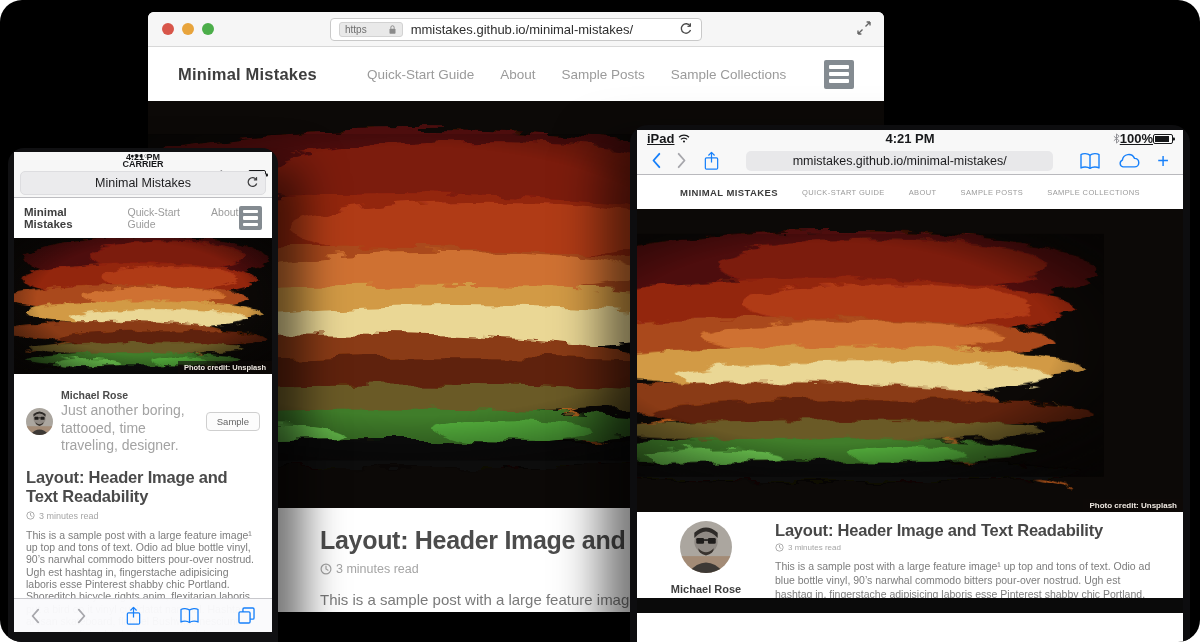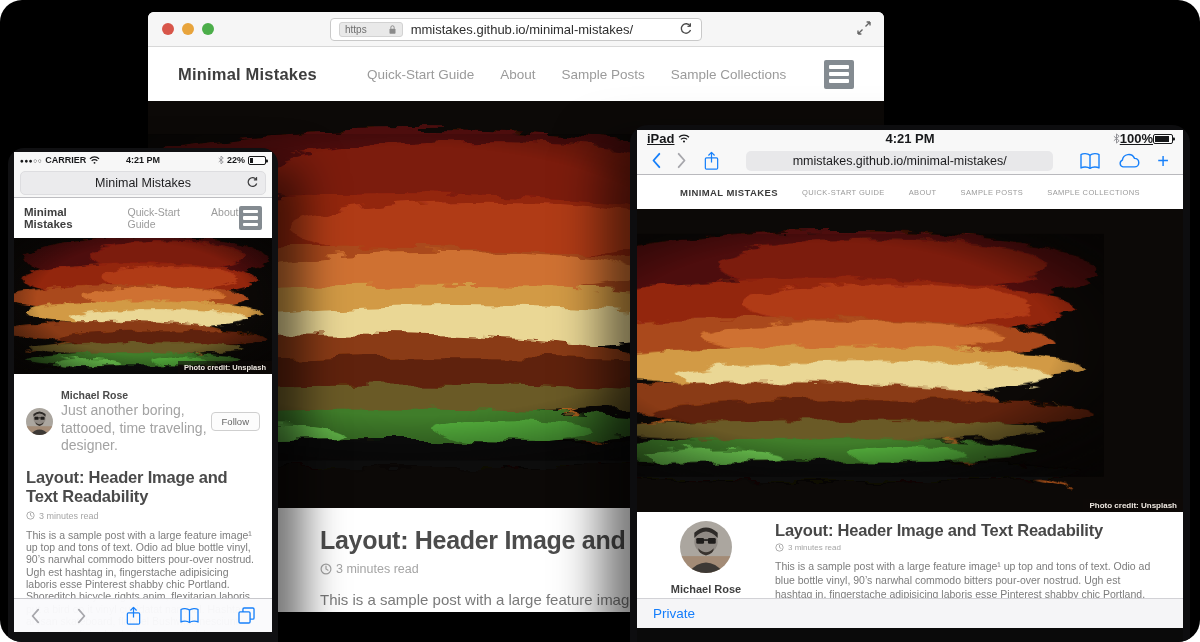--- a/index.html
+++ b/index.html
@@ -38,21 +38,21 @@
   .d-burger span{height:4px;}
   .d-hero{height:407px;position:relative;background:#0c0907;overflow:hidden;}
   .d-article{height:104px;padding:18px 40px 0 172px;overflow:hidden;}
   .d-title{font-size:25px;font-weight:bold;color:#4c4c4c;letter-spacing:-.3px;}
   .d-meta{font-size:12.5px;margin-top:7px;}
   .d-body{font-size:15px;line-height:1.5;color:#7a7a7a;margin-top:13px;width:470px;}
 
   
   .iphone{position:absolute;left:8px;top:148px;width:270px;height:494px;background:#101012;border-radius:16px 16px 0 0;padding:4px 6px 0;box-sizing:border-box;z-index:3;box-shadow:26px 18px 42px rgba(0,0,0,.55);}
   .iphone .screen{position:relative;width:258px;height:480px;background:#fff;overflow:hidden;}
-  .ip-status{height:16px;background:#f7f7f7;display:flex;align-items:center;padding:0 6px;font-size:9px;font-weight:bold;color:#17181a;position:relative;}
+  .ip-status{height:16px;background:#f7f7f7;display:flex;align-items:center;padding:0 6px;font-size:9px;font-weight:bold;color:#17181a;position:relative;flex-direction:column;}
   .ip-dots{font-size:6.5px;letter-spacing:.5px;margin-right:3px;}
   .ip-time{position:absolute;left:50%;transform:translateX(-50%);}
   .ip-statR{margin-left:auto;display:flex;align-items:flex-end;gap:3px;}
   .ip-addr{height:30px;background:#f7f7f7;display:flex;align-items:center;padding:3px 6px;box-sizing:border-box;border-bottom:1px solid #bdbdc1;}
   .ip-field{position:relative;flex:1;height:22px;background:#ebebed;border:1px solid #dddde0;border-radius:5px;display:flex;align-items:center;justify-content:center;font-size:12.5px;color:#1c1c1e;}
   .ip-field .ico{position:absolute;right:6px;color:#3c3c3e;}
   .ip-nav{height:40px;display:flex;align-items:center;background:#fff;padding:0 10px;}
   .ip-brand{font-size:11.5px;font-weight:bold;color:#3e3e3e;}
   .ip-links{display:flex;gap:18px;margin-left:22px;}
   .ip-link{font-size:10.5px;color:#9b9b9b;}
@@ -318,23 +318,20 @@
           <div class="pad-title">Layout: Header Image and Text Readability</div>
           <div class="meta pad-meta">
             <svg class="ico" width="9" height="9">
                 <use href="#icoClock"></use>
               </svg>
             <span>3 minutes read</span>
           </div>
           <div class="pad-body">This is a sample post with a large feature image¹ up top and tons of text. Odio ad blue bottle vinyl, 90’s narwhal commodo bitters pour-over nostrud. Ugh est hashtag in, fingerstache adipisicing laboris esse Pinterest shabby chic Portland. Shoreditch bicycle rights anim, flexitarian laboris put a bird on it vinyl cupidatat narwhal. Hashtag artisan skateboard, flannel Bushwick</div>
         </div>
       </div>
-      <div class="pad-private">
-        <span>Private</span>
-      </div>
       <div class="pad-bottomfill"></div>
     </div>
   </div>
 
   <div class="iphone">
     <div class="screen">
       <div class="ip-status">
         <span class="ip-dots">●●●○○</span>
         <span>CARRIER</span>
         <svg class="ico" width="11" height="8" style="margin-left:3px">
@@ -382,21 +379,21 @@
         <div class="ip-authorrow">
           <span class="avatar-wrap">
               <svg viewBox="0 0 40 40">
                 <use href="#avatarMan"></use>
               </svg>
             </span>
           <span class="ip-authortxt">
             <div class="ip-name">Michael Rose</div>
             <div class="ip-bio">Just another boring, tattooed, time traveling, designer.</div>
           </span>
-          <span class="ip-follow">Follow</span>
+          <span class="ip-follow">Sample</span>
         </div>
         <div class="ip-title">Layout: Header Image and Text Readability</div>
         <div class="meta ip-meta">
           <svg class="ico" width="9" height="9">
               <use href="#icoClock"></use>
             </svg>
           <span>3 minutes read</span>
         </div>
         <div class="ip-p">This is a sample post with a large feature image¹ up top and tons of text. Odio ad blue bottle vinyl, 90’s narwhal commodo bitters pour-over nostrud. Ugh est hashtag in, fingerstache adipisicing laboris esse Pinterest shabby chic Portland. Shoreditch bicycle rights anim, flexitarian laboris put a bird on it vinyl cupidatat narwhal. Hashtag artisan skateboard, flannel Bushwick nesciunt salvia aute fixie do plaid post-ironic dolor McSweeney’s. Cliche pour-over chambray nulla four loko skateboard sapiente hashtag.</div>
 

